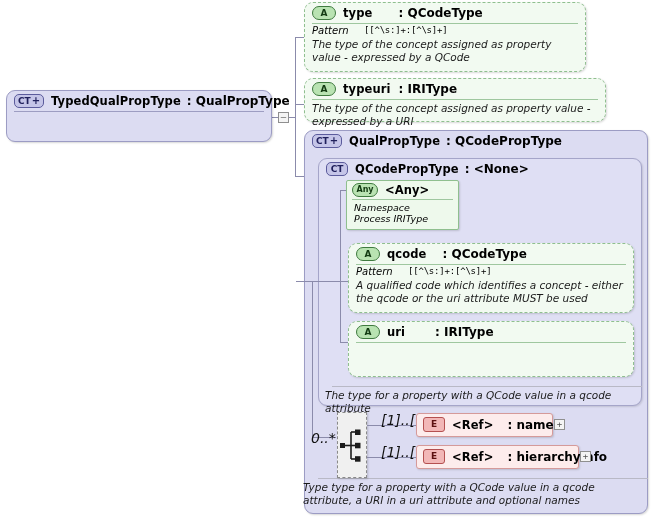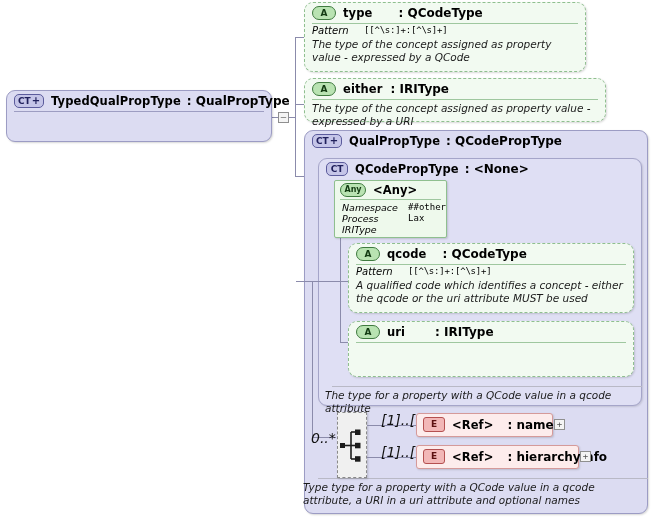--- a/index.html
+++ b/index.html
@@ -257,21 +257,21 @@
       <span class="fval">[[^\s:]+:[^\s]+]</span>
     </div>
     <div class="doc" style="padding-top:1px;">The type of the concept assigned as property value - expressed by a QCode</div>
   </div>
 
   <div class="node attr" style="left:304px; top:78px; width:302px; height:44px;">
     <div class="hdr">
       <span class="badge badge-a">
           <span>A</span>
         </span>
-      <span class="nm">either</span>
+      <span class="nm">typeuri</span>
       <span class="ty" style="margin-left:8px;"><span>:</span> <span>IRIType</span></span>
     </div>
     <div class="sep"></div>
     <div class="doc">The type of the concept assigned as property value - expressed by a URI</div>
   </div>
 
   <div class="node ct" style="left:304px; top:130px; width:344px; height:384px;">
     <div class="hdr">
       <span class="badge badge-ct">
         <span>CT</span>
@@ -301,37 +301,33 @@
   <div class="ln v" style="left:340px; top:190px; height:152px;"></div>
   <div class="ln h" style="left:340px; top:190px; width:8px;"></div>
   <div class="ln h" style="left:340px; top:281px; width:8px;"></div>
   <div class="ln h" style="left:340px; top:342px; width:8px;"></div>
 
   <div class="ln v" style="left:312px; top:281px; height:156px;"></div>
   <div class="ln h" style="left:296px; top:281px; width:16px;"></div>
   <div class="ln h" style="left:312px; top:281px; width:28px;"></div>
   <div class="ln h" style="left:312px; top:437px; width:24px;"></div>
 
-  <div class="node anybox" style="left:334px; top:180px; width:113px; height:58px; border-radius:2px;">
+  <div class="node anybox" style="left:346px; top:180px; width:113px; height:50px; border-radius:2px;">
     <div class="hdr" style="padding:2px 6px 1px 5px;">
       <span class="badge badge-any">
           <span>Any</span>
         </span>
       <span class="nm">&lt;Any&gt;</span>
     </div>
     <div class="sep" style="margin:1px 5px 2px 5px; background:#9fc79f;"></div>
     <div style="display:flex;">
       <div style="padding-left:7px;">
         <div style="font-style:italic; font-size:9.5px; line-height:11px;">Namespace</div>
         <div style="font-style:italic; font-size:9.5px; line-height:11px;">Process IRIType</div>
       </div>
-      <div style="padding-left:9px;">
-        <div style="font-family:'DejaVu Sans Mono','Liberation Mono',monospace; font-size:9px; line-height:11px;">##other</div>
-        <div style="font-family:'DejaVu Sans Mono','Liberation Mono',monospace; font-size:9px; line-height:11px;">Lax</div>
-      </div>
     </div>
   </div>
 
   <div class="node attr" style="left:348px; top:243px; width:286px; height:70px;">
     <div class="hdr">
       <span class="badge badge-a">
           <span>A</span>
         </span>
       <span class="nm">qcode</span>
       <span class="ty" style="margin-left:16px;"><span>:</span> <span>QCodeType</span></span>

